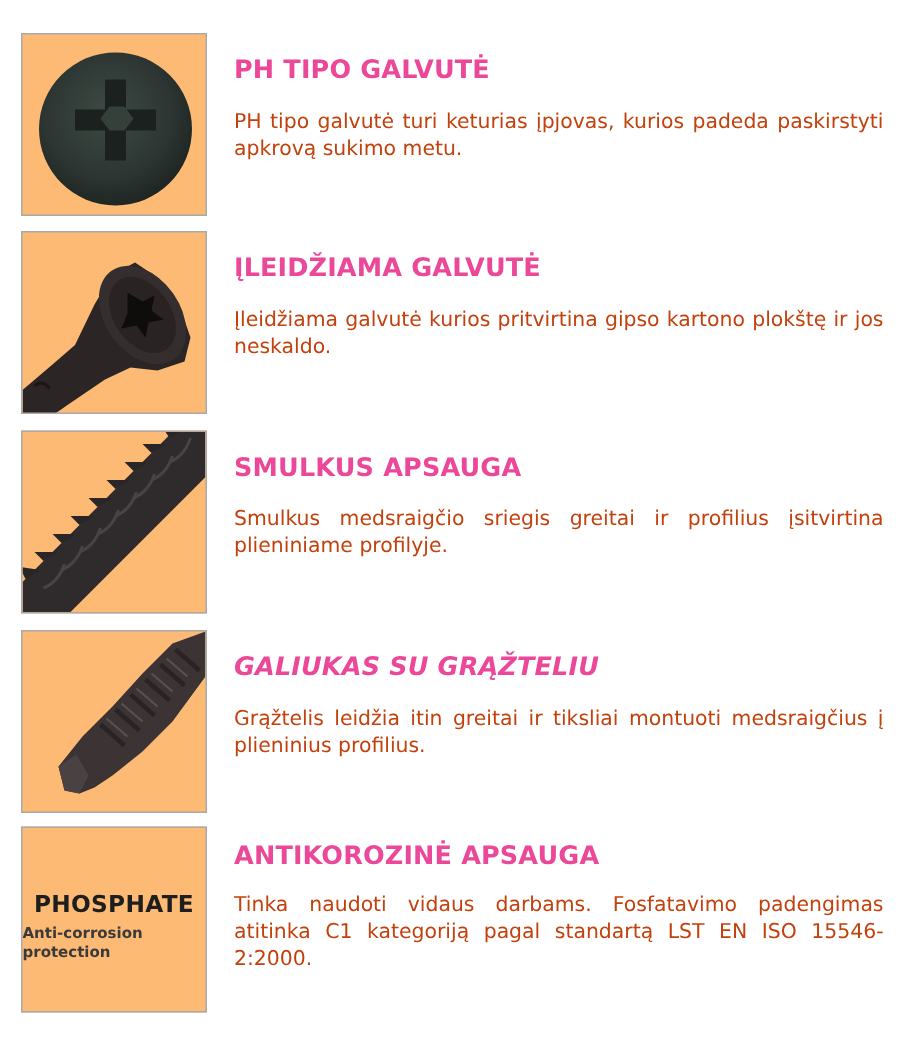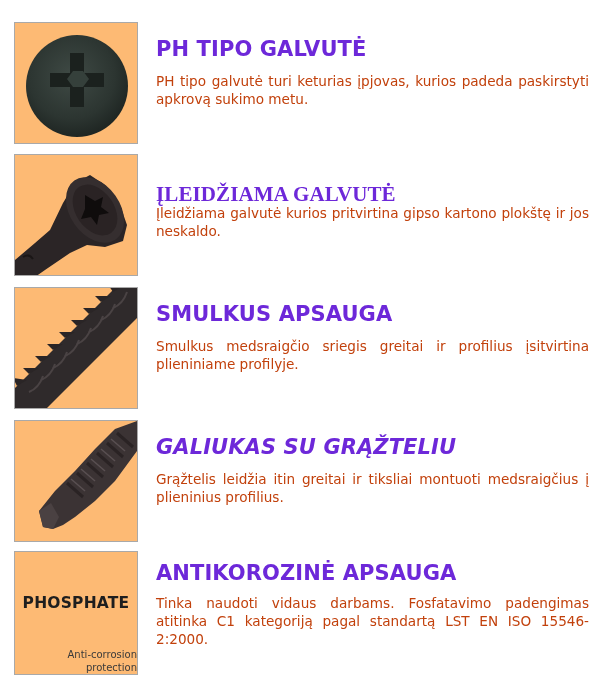--- a/index.html
+++ b/index.html
@@ -1,28 +1,28 @@
 <!DOCTYPE html>
 <html><head>
 <meta charset="utf-8">
 <style>
   html, body { margin: 0; padding: 0; background: #ffffff; }
   body { width: 600px; height: 700px; position: relative; overflow: hidden;
          font-family: "DejaVu Sans", "Liberation Sans", sans-serif; color: #1a1a1a; }
   .feature { position: absolute; left: 0; width: 600px; }
   .thumb { position: absolute; left: 14px; top: 0; width: 122px; height: 120px;
            border: 1px solid #a9a9a9; background: #fdba74; overflow: hidden; }
-  .title { position: absolute; left: 156px; font-weight: bold; font-size: 21px;
-           color: #6d28d9; letter-spacing: 0.1px; white-space: nowrap; }
+  .title { position: absolute; left: 156px; font-weight: bold; font-size: 17px;
+           color: #ec4899; letter-spacing: 0.1px; white-space: nowrap; }
   .desc { position: absolute; left: 156px; width: 433px; font-size: 13.6px; line-height: 18px;
           text-align: justify; text-align-last: left; color: #c2410c; }
   .phos-big { position: absolute; left: 0; width: 122px; top: 42px; text-align: center;
               font-weight: bold; font-size: 15.5px; color: #1e1e1e; letter-spacing: 0.2px; }
-  .phos-small { position: absolute; left: 0; width: 122px; top: 64px; text-align: right;
-                font-weight: normal; font-size: 10px; line-height: 13px; color: #3a3a3a; margin-top: 32px; }
+  .phos-small { position: absolute; left: 0; width: 122px; top: 64px; text-align: left;
+                font-weight: bold; font-size: 10px; line-height: 13px; color: #3a3a3a; }
   svg { display: block; }
 </style>
 </head>
 <body>
 
 <div class="feature" style="top:22px;">
   <div class="thumb">
     <svg width="122" height="120" viewBox="0 0 122 120">
       <defs>
         <radialGradient id="g1" cx="45%" cy="40%" r="60%">
@@ -43,21 +43,21 @@
 <div class="feature" style="top:154px;">
   <div class="thumb">
     <svg width="122" height="122" viewBox="0 0 122 122">
       <path d="M0 122 L0 105 L20 88 L35 75 L48 48 L60 28 L75 20 L90 30 L105 50 L112 70 L108 86 L90 92 L72 90 L55 98 L30 115 L20 122 Z" fill="#2b2526"></path>
       <ellipse cx="80" cy="55" rx="25" ry="36" transform="rotate(-35 80 55)" fill="#352e2f"></ellipse>
       <ellipse cx="80" cy="55" rx="19" ry="28" transform="rotate(-35 80 55)" fill="#2a2324"></ellipse>
       <path d="M70 40 l10 6 l8 -4 l-2 10 l8 6 l-10 2 l-2 10 l-6 -8 l-10 2 l4 -10 z" fill="#0f0c0c"></path>
       <path d="M8 102 q6 -4 10 2" stroke="#1a1616" stroke-width="2" fill="none"></path>
     </svg>
   </div>
-  <div class="title" style="top:28px;font-family:Liberation Serif, serif;">ĮLEIDŽIAMA GALVUTĖ</div>
+  <div class="title" style="top:15px;">ĮLEIDŽIAMA GALVUTĖ</div>
   <div class="desc" style="top:50px;">Įleidžiama galvutė kurios pritvirtina gipso kartono plokštę ir jos neskaldo.</div>
 </div>
 
 <div class="feature" style="top:287px;">
   <div class="thumb">
     <svg width="122" height="122" viewBox="0 0 122 122">
       <path d="M0 122 L0 100 L100 0 L122 0 L122 30 L30 122 Z" fill="#2f2a2b"></path>
       <g fill="#2a2526">
         <path d="M2 98 l-4 -8 l14 2 z"></path>
         <path d="M14 86 l-6 -6 l16 0 z"></path>

